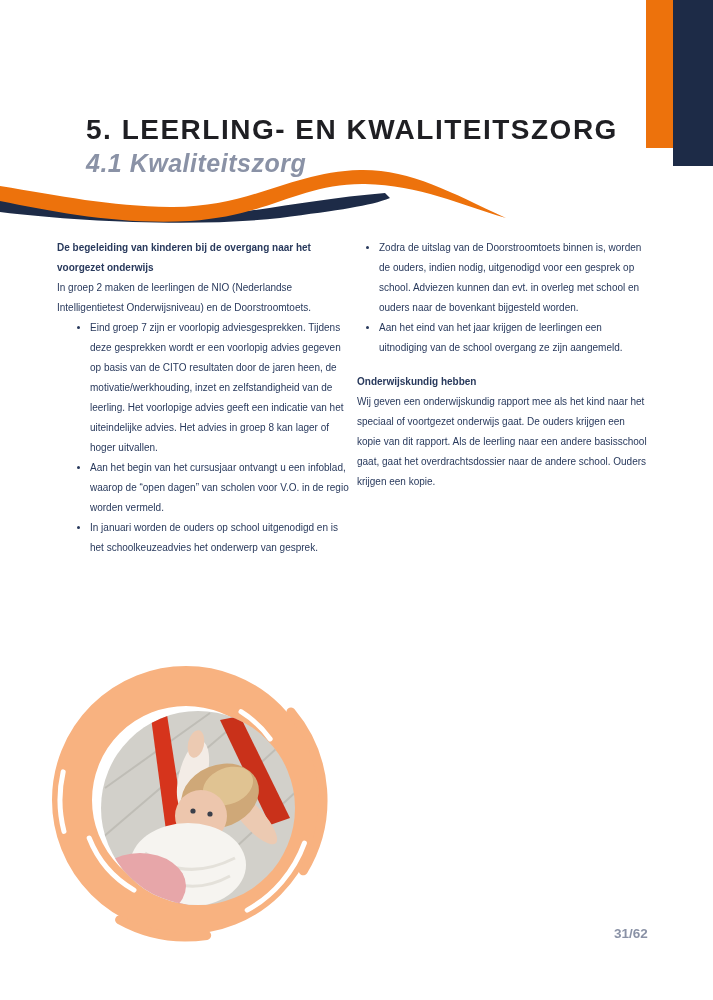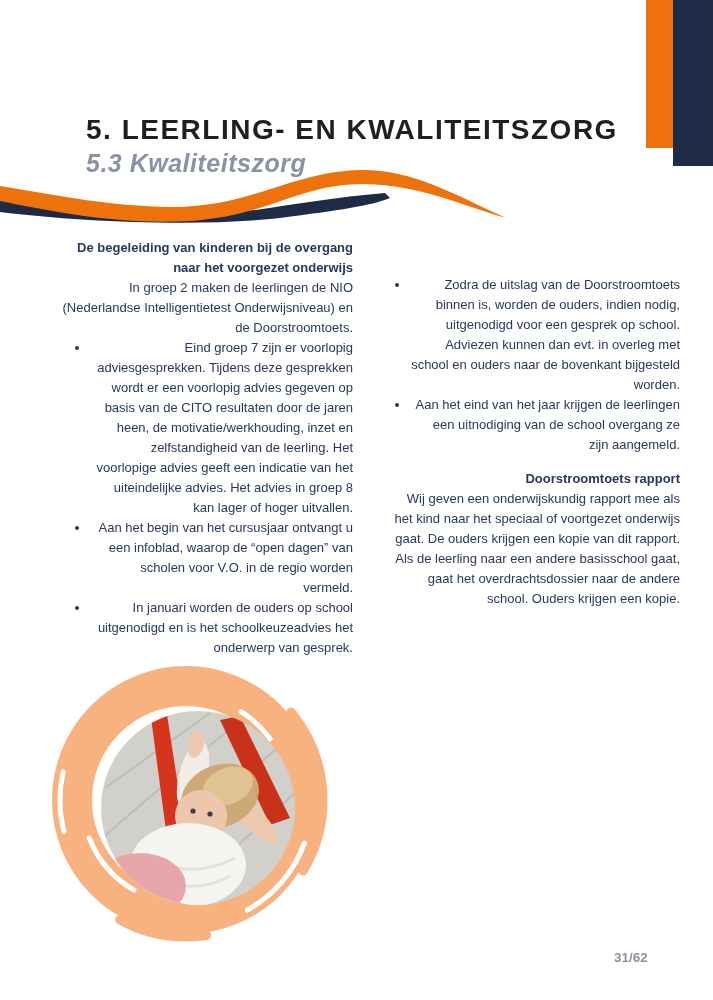--- a/index.html
+++ b/index.html
@@ -29,50 +29,50 @@
     margin:0;font-size:28px;line-height:34px;font-weight:bold;
     letter-spacing:1.5px;color:var(--title);white-space:nowrap;
   }
   .header h2{
     margin:2px 0 0 0;font-size:25px;line-height:28px;font-weight:bold;font-style:italic;
     color:var(--muted);letter-spacing:0.5px;
   }
   
   .wave{position:absolute;left:0;top:160px;width:713px;height:75px;display:block;}
   
-  .col{position:absolute;top:238px;font-size:13px;line-height:20px;text-align:right;}
+  .col{position:absolute;top:238px;font-size:10px;line-height:20px;}
   .col-left{left:57px;width:296px;}
-  .col-right{left:388px;width:292px;margin-top:37px;}
+  .col-right{left:357px;width:292px;}
   .col p{margin:0;}
   .col .bold{font-weight:bold;}
   .col .gap{margin-top:14px;}
   .col ul{margin:0;list-style:disc;}
   .col-left ul{padding-left:33px;}
   .col-right ul{padding-left:22px;}
   .col li{margin:0;padding:0;}
   
   .photo-wrap{position:absolute;left:50px;top:658px;width:292px;height:292px;}
   .photo-wrap svg{display:block;}
   
   .page-number{
-    position:absolute;left:596px;top:950px;width:70px;
+    position:absolute;left:596px;top:926px;width:70px;
     text-align:center;font-size:13.5px;font-weight:bold;color:var(--muted);
   }
 </style>
 </head>
 <body>
 
 <div class="page">
 
   <div class="corner-orange"></div>
   <div class="corner-navy"></div>
 
   <div class="header">
     <h1>5. LEERLING- EN KWALITEITSZORG</h1>
-    <h2>5.3 Kwaliteitszorg</h2>
+    <h2>4.1 Kwaliteitszorg</h2>
   </div>
 
   <svg class="wave" viewBox="0 0 713 75" preserveAspectRatio="none" aria-hidden="true">
     <path d="M0,40 C 60,50 110,58 160,58 C 240,57 300,40 385,33
              L 390,38 C 370,46 340,50 280,58 C 200,67 80,62 0,52 Z" fill="#1D2B47" style="fill:var(--navy)"></path>
     <path d="M0,26 C 60,36 110,46 170,47 C 250,48 290,12 360,10
              C 410,9 450,32 506,58
              C 460,45 420,25 365,24 C 300,23 270,56 190,61 C 120,65 55,52 0,41 Z" fill="#ED720C" style="fill:var(--orange)"></path>
   </svg>
 
@@ -84,21 +84,21 @@
       <li>Aan het begin van het cursusjaar ontvangt u een infoblad, waarop de “open dagen” van scholen voor V.O. in de regio worden vermeld.</li>
       <li>In januari worden de ouders op school uitgenodigd en is het schoolkeuzeadvies het onderwerp van gesprek.</li>
     </ul>
   </div>
 
   <div class="col col-right">
     <ul>
       <li>Zodra de uitslag van de Doorstroomtoets binnen is, worden de ouders, indien nodig, uitgenodigd voor een gesprek op school. Adviezen kunnen dan evt. in overleg met school en ouders naar de bovenkant bijgesteld worden.</li>
       <li>Aan het eind van het jaar krijgen de leerlingen een uitnodiging van de school overgang ze zijn aangemeld.</li>
     </ul>
-    <p class="bold gap">Doorstroomtoets rapport</p>
+    <p class="bold gap">Onderwijskundig hebben</p>
     <p>Wij geven een onderwijskundig rapport mee als het kind naar het speciaal of voortgezet onderwijs gaat. De ouders krijgen een kopie van dit rapport. Als de leerling naar een andere basisschool gaat, gaat het overdrachtsdossier naar de andere school. Ouders krijgen een kopie.</p>
   </div>
 
   <div class="photo-wrap">
     <svg width="292" height="292" viewBox="0 0 292 292" aria-hidden="true">
       <defs>
         <clipPath id="photoClip">
             <circle cx="148" cy="150" r="97"></circle>
           </clipPath>
       </defs>

